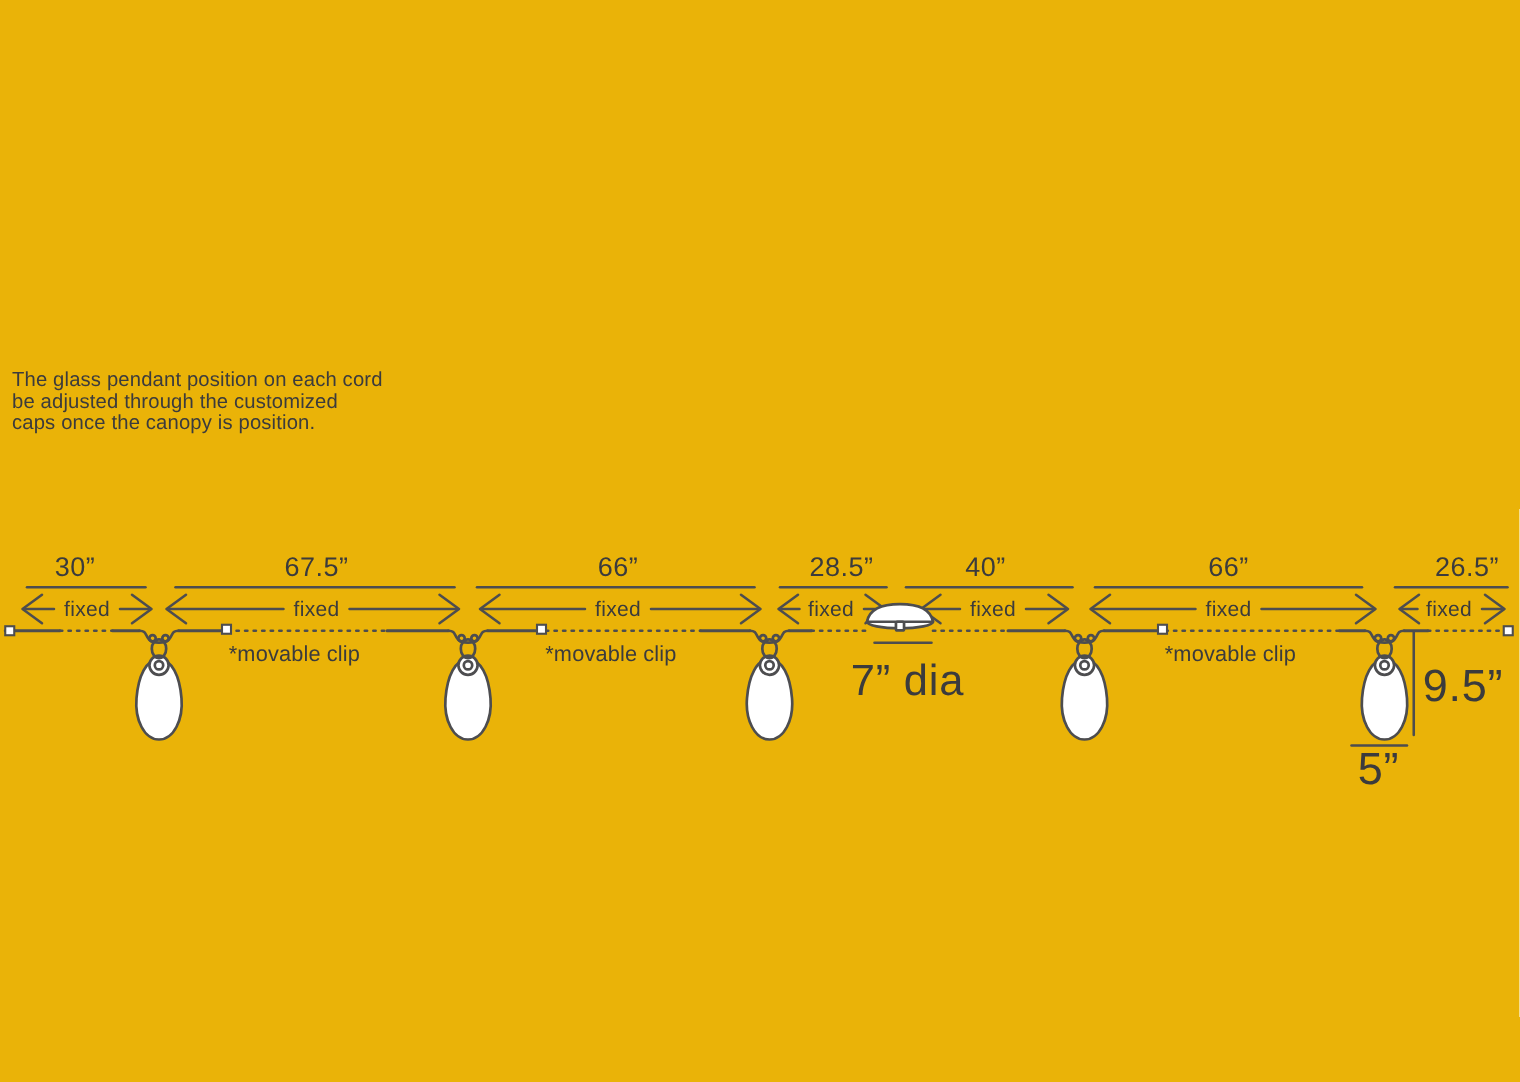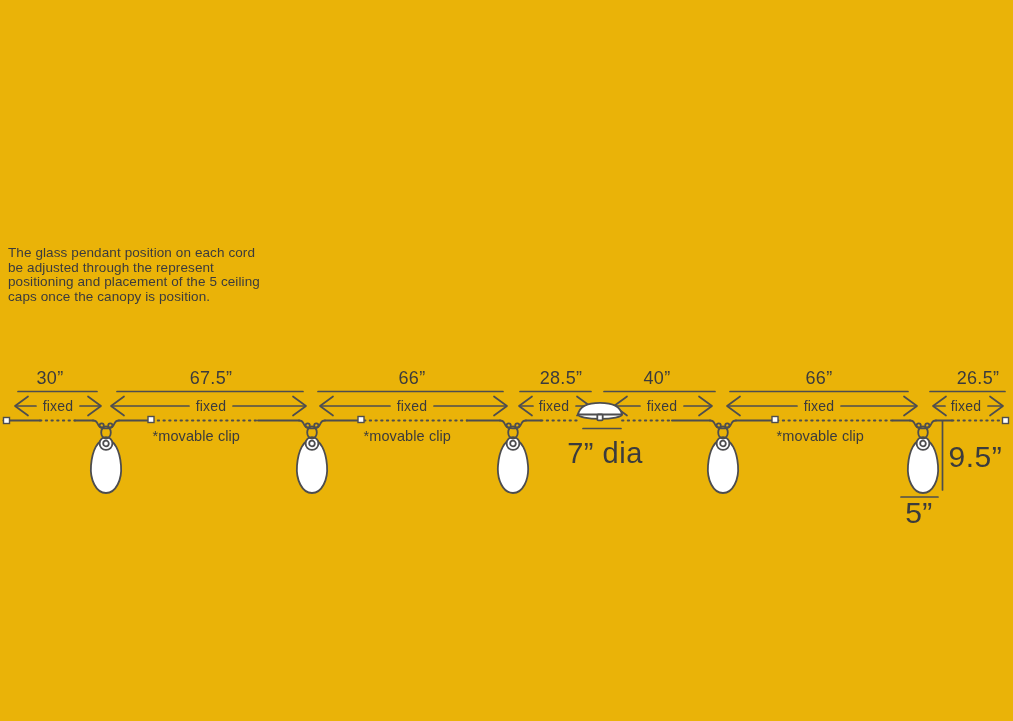--- a/index.html
+++ b/index.html
@@ -34,22 +34,21 @@
   .t-dia{font-size:29px;letter-spacing:.5px;}
   .t-callout{font-size:30px;letter-spacing:.5px;}
 </style>
 </head>
 <body>
 
 <div class="canvas">
 
   <div class="description">
     <span class="dline">The glass pendant position on each cord</span>
-    <span class="dline">be adjusted through the represent</span>
-    <span class="dline">positioning and placement of the 5 ceiling</span>
+    <span class="dline">be adjusted through the customized</span>
     <span class="dline">caps once the canopy is position.</span>
   </div>
 
   <svg class="diagram" width="1013" height="721" viewBox="0 0 1013 721">
 
     <defs>
       <g id="pendant">
         <path class="shape" d="M -13,420.5 C -8,420.5 -9.5,423.5 -6.5,426.5 C -4,429 4,429 6.5,426.5 C 9.5,423.5 8,420.5 13,420.5"></path>
         <circle class="shape" cx="-4.3" cy="425.5" r="2.1"></circle>
         <circle class="shape" cx="4.3" cy="425.5" r="2.1"></circle>

